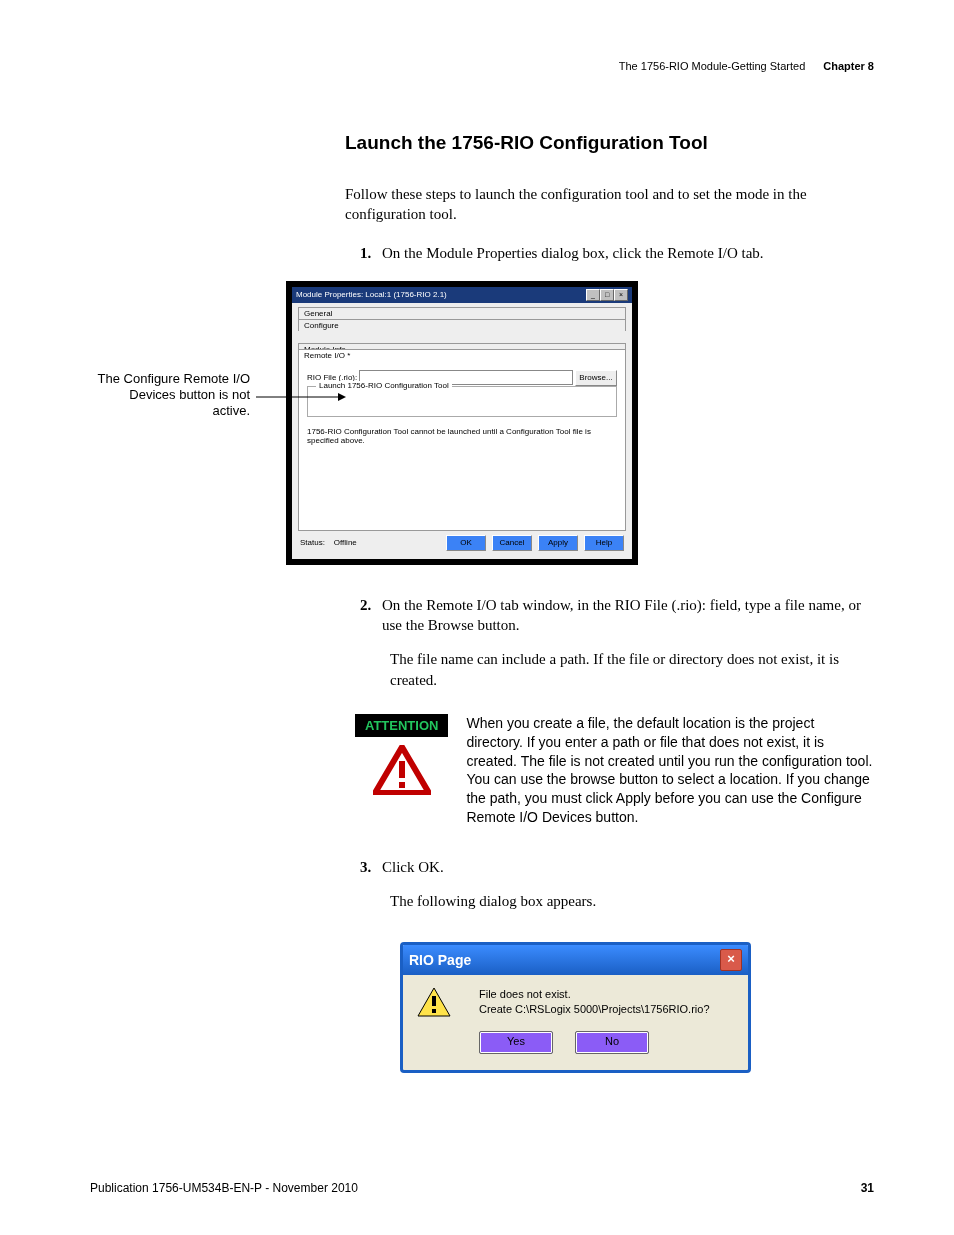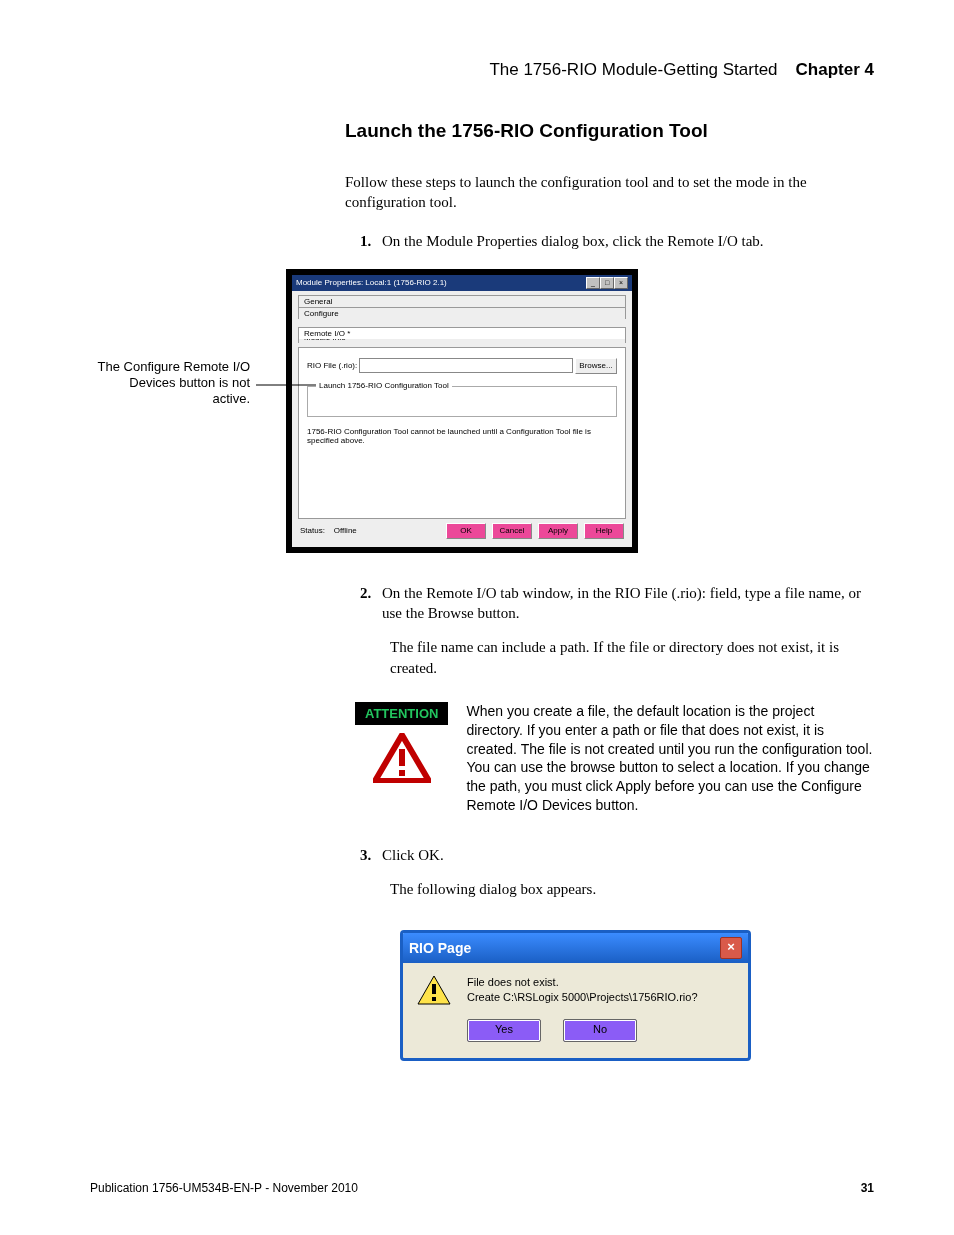--- a/index.html
+++ b/index.html
@@ -15,23 +15,23 @@
     height: 1235px;
     position: relative;
     box-sizing: border-box;
     padding: 60px 80px 40px 90px;
   }
   .header-line {
     display: flex;
     justify-content: flex-end;
     align-items: flex-start;
     font-family: Arial, Helvetica, sans-serif;
-    font-size: 17px;
+    font-size: 11px;
     gap: 18px;
-    margin-bottom: 40px;
+    margin-bottom: 60px;
   }
   .chapter-label { font-weight: bold; }
   .section-title {
     font-family: Arial, Helvetica, sans-serif;
     font-weight: bold;
     font-size: 19px;
     margin-left: 255px;
     margin-bottom: 30px;
   }
   .body-text {
@@ -102,27 +102,27 @@
   }
   .mod-body {
     padding: 4px 6px 6px 6px;
     background: #eee;
   }
   .tabs { display:flex; font-size:8px; margin-bottom:4px;flex-direction:column; }
   .tab {
     padding:1px 5px; border:1px solid #999; border-bottom:none;
     background:#eee; margin-right:0px;
   }
-  .tab.active { background:#fff; position:relative; top:8px; }
+  .tab.active { background:#fff; position:relative; top:18px; }
   .tab-content {
     background:#fff; border:1px solid #999;
     padding:10px 8px;
     min-height: 150px;
   }
-  .rio-row { display:flex; align-items:center; gap:2px; margin-bottom:12px; font-size:8px;}
+  .rio-row { display:flex; align-items:center; gap:2px; font-size:8px;}
   .rio-input {
     flex:1; height:13px; background:#fff; border:1px solid #888;
   }
   .rio-browse {
     width:40px; height:14px; border:1px solid #888;
     border-top-color:#fff; border-left-color:#fff;
     background:#eee; font-size:8px; text-align:center; line-height:13px;
   }
   .fieldset {
     border:1px solid #aaa; padding:10px 8px; margin-bottom:10px;
@@ -135,21 +135,21 @@
   }
   .warn-line { font-size:8px; margin:4px 0 12px 0; }
   .status-row {
     display:flex; justify-content:space-between; align-items:center;
     padding:4px 2px 2px 2px; font-size:8px;
   }
   .btn-row { display:flex; gap:6px;}
   .btn-xp {
     min-width:38px; height:14px; border:1px solid #888;
     border-top-color:#fff; border-left-color:#fff;
-    background:#ec4899; font-size:8px; text-align:center; line-height:13px;
+    background:#3b82f6; font-size:8px; text-align:center; line-height:13px;
   }
 
   
   .attention-block {
     display:flex; gap:18px; margin-left:265px; margin-bottom:30px; margin-top:24px;
   }
   .attention-left { display:flex; flex-direction:column; align-items:center; gap:8px; }
   .attention-label {
     background:#000; color:#22c55e; font-family: Arial, Helvetica, sans-serif;
     font-weight:bold; font-size:13px; padding:4px 10px;
@@ -176,21 +176,21 @@
     background: linear-gradient(#3b8cff, #1a5fc4);
     color:#fff; font-weight:bold; font-size:14px;
     padding:4px 6px; display:flex; justify-content:space-between; align-items:center;
   }
   .rio-close {
     width:20px; height:20px; background:#d95a4a;
     border:1px solid #a03224; border-radius:2px;
     color:#fff; text-align:center; line-height:18px; font-size:13px;
   }
   .rio-page-body {
-    display:flex; gap:16px; padding:12px 14px 16px 14px; align-items:flex-start;
+    display:flex; gap:28px; padding:12px 14px 16px 14px; align-items:flex-start;
   }
   .rio-warn-icon svg { display:block; }
   .rio-page-text { font-size:11px; line-height:1.4; }
   .rio-page-buttons { display:flex; gap:22px; margin-top:14px; }
   .xp-btn {
     width:72px; height:21px; border:1px solid #666; border-radius:2px;
     background:#8b5cf6; text-align:center; line-height:19px;
     box-shadow: inset 0 0 0 1px #fff;
   }
 
@@ -201,21 +201,21 @@
   }
   .footer .pg { font-weight:bold; }
 </style>
 </head>
 <body>
 
 <div class="page">
 
   <div class="header-line">
     <span>The 1756-RIO Module-Getting Started</span>
-    <span class="chapter-label">Chapter 4</span>
+    <span class="chapter-label">Chapter 8</span>
   </div>
 
   <div class="section-title">Launch the 1756-RIO Configuration Tool</div>
 
   <div class="body-text">Follow these steps to launch the configuration tool and to set the mode in the configuration tool.</div>
 
   <div class="step-row">
     <span class="step-num">1.</span>
     <span>On the Module Properties dialog box, click the Remote I/O tab.</span>
   </div>

